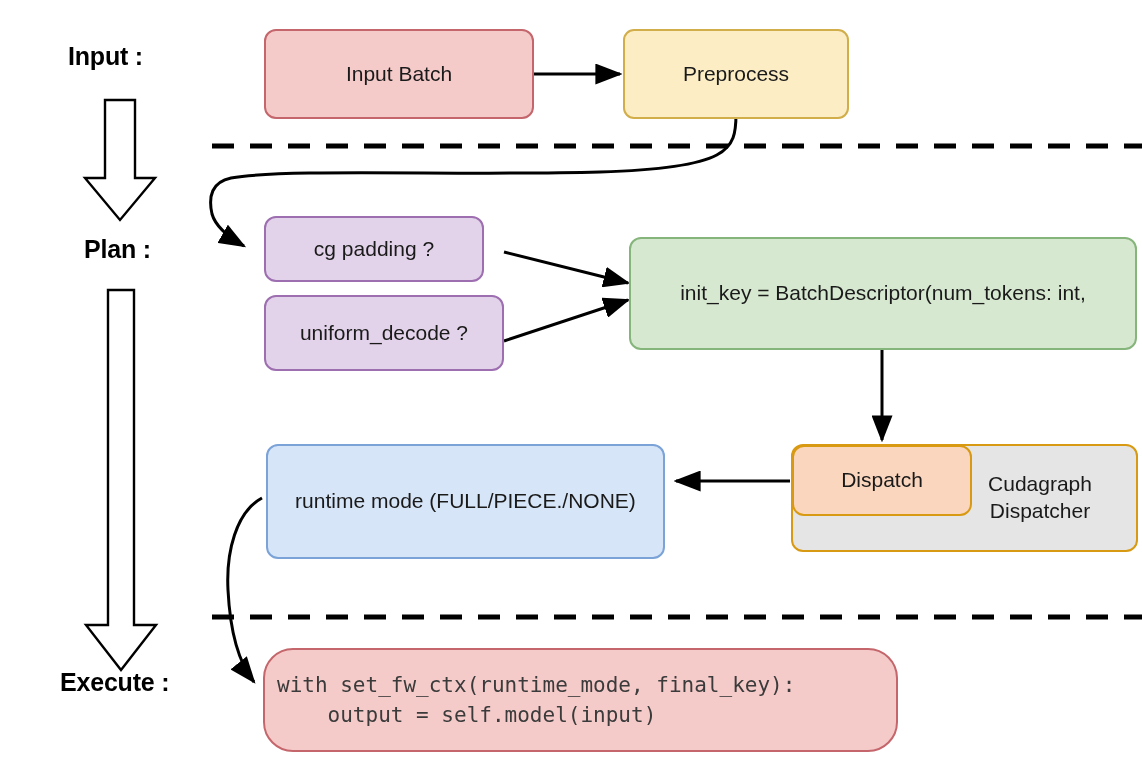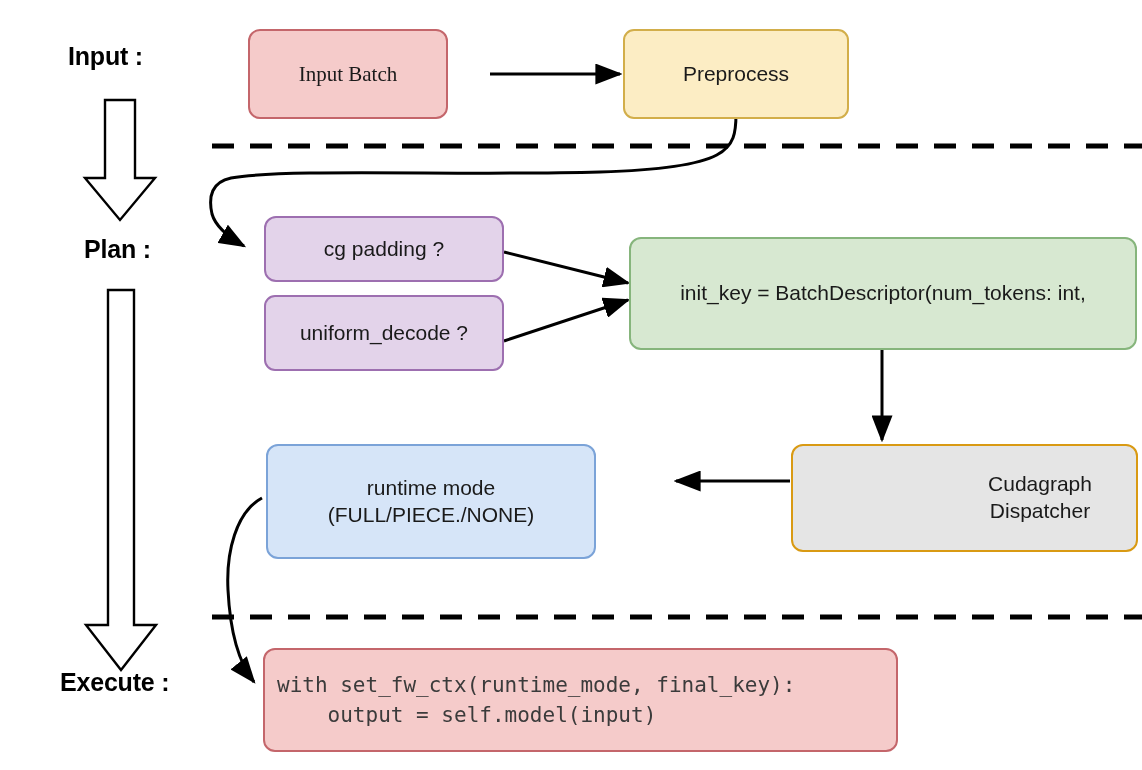--- a/index.html
+++ b/index.html
@@ -140,47 +140,50 @@
 
     <line x1="750" y1="481" x2="636" y2="481" stroke="#000000" stroke-width="3" marker-end="url(#arrowhead)"></line>
 
     <path d="M 222,498 C 196,512 186,552 188,590 C 190,630 198,662 214,682" fill="none" stroke="#000000" stroke-width="3" marker-end="url(#arrowhead)"></path>
   </svg>
 
   <div class="stage-label" style="left:28px; top:42px;">Input :</div>
   <div class="stage-label" style="left:44px; top:235px;">Plan :</div>
   <div class="stage-label" style="left:20px; top:668px;">Execute :</div>
 
-  <div class="node node-input-batch" style="left:208px; top:29px; width:200px; height:90px;font-family:Liberation Serif, serif;">
+  <div class="node node-input-batch" style="left:224px; top:29px; width:270px; height:90px;">
     <span>Input Batch</span>
   </div>
 
   <div class="node node-preprocess" style="left:583px; top:29px; width:226px; height:90px;">
     <span>Preprocess</span>
   </div>
 
-  <div class="node node-cond" style="left:224px; top:216px; width:240px; height:66px;">
+  <div class="node node-cond" style="left:224px; top:216px; width:220px; height:66px;">
     <span>cg padding ?</span>
   </div>
 
-  <div class="node node-cond" style="left:224px; top:295px; width:240px; height:76px;border-radius:11px;">
+  <div class="node node-cond" style="left:224px; top:295px; width:240px; height:76px;">
     <span>uniform_decode ?</span>
   </div>
 
   <div class="node node-initkey" style="left:589px; top:237px; width:508px; height:113px; flex-direction:column;">
     <span>init_key = BatchDescriptor(num_tokens: int,</span>
   </div>
 
   <div class="node node-group-outer" style="left:751px; top:444px; width:347px; height:108px;">
     <span class="group-label"><span>Cudagraph</span><br><span>Dispatcher</span></span>
   </div>
 
+  <div class="node node-dispatch-inner" style="left:752px; top:445px; width:180px; height:71px;">
+    <span class="dispatch-text">Dispatch</span>
+  </div>
 
-  <div class="node node-runtime" style="left:226px; top:444px; width:330px; height:115px; flex-direction:column;gap:37px;">
+  <div class="node node-runtime" style="left:226px; top:444px; width:399px; height:115px; flex-direction:column;gap:37px;">
     <span>runtime mode (FULL/PIECE./NONE)</span>
   </div>
 
-  <div class="node node-code" style="left:223px; top:648px; width:635px; height:104px; flex-direction:column; align-items:flex-start; justify-content:center;">
+  <div class="node node-code" style="left:223px; top:648px; width:635px; height:104px; flex-direction:column; align-items:flex-start; justify-content:center;border-radius:30px;">
     <span>with set_fw_ctx(runtime_mode, final_key):</span>
     <span>    output = self.model(input)</span>
   </div>
 
 </div>
 
 </body></html>

